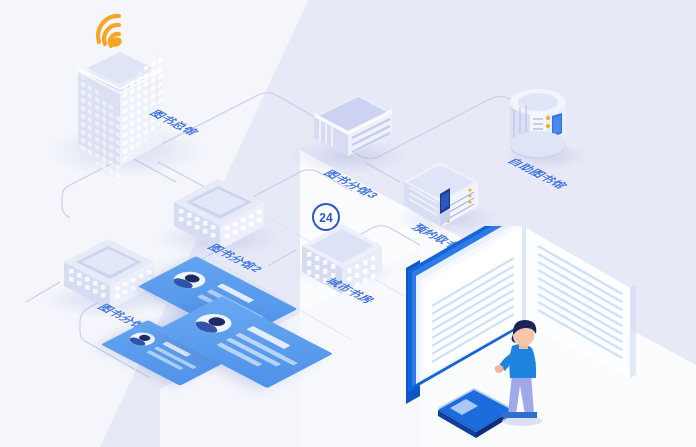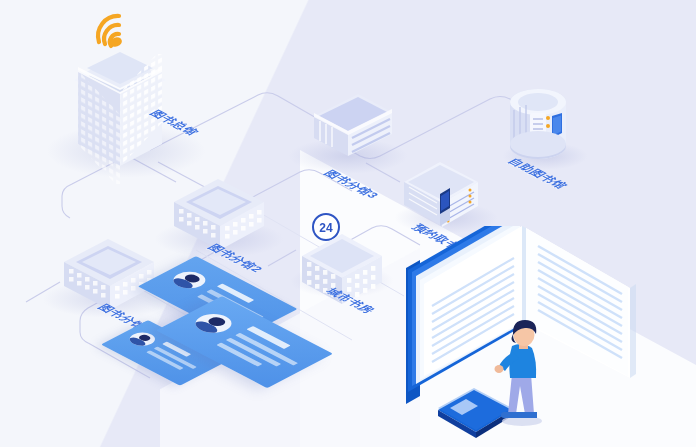--- a/index.html
+++ b/index.html
@@ -231,21 +231,21 @@
         <rect x="65" y="66" width="4.5" height="4.5"></rect>
           <rect x="73" y="62" width="4.5" height="4.5"></rect>
         <rect x="81" y="58" width="4.5" height="4.5"></rect>
           <rect x="89" y="54" width="4.5" height="4.5"></rect>
         <rect x="97" y="50" width="4.5" height="4.5"></rect>
       </g>
     </svg>
     <div class="lbl" style="left:58px;top:74px;">图书分馆1</div>
   </div>
 
-  <div class="node" style="left:290px;top:212px;width:120px;height:110px;">
+  <div class="node" style="left:290px;top:202px;width:120px;height:110px;">
     <div class="shadow" style="left:0px;top:52px;width:104px;height:34px;"></div>
 
     <svg style="position:absolute;left:21px;top:0px;" width="30" height="30" viewBox="0 0 30 30">
       <circle cx="15" cy="15" r="13" fill="#ffffff" stroke="#2f55c4" stroke-width="2"></circle>
       <text x="15" y="19.5" text-anchor="middle" font-family="Liberation Sans, sans-serif" font-size="12" font-weight="bold" fill="#2f55c4">24</text>
     </svg>
 
     <svg style="position:absolute;left:0;top:14px;" width="110" height="88" viewBox="0 0 110 88">
       <polygon points="12,30 52,8 92,30 52,52" fill="#edf0fb"></polygon>
       <polygon points="20,30 52,13 84,30 52,47" fill="#dde3f6"></polygon>

